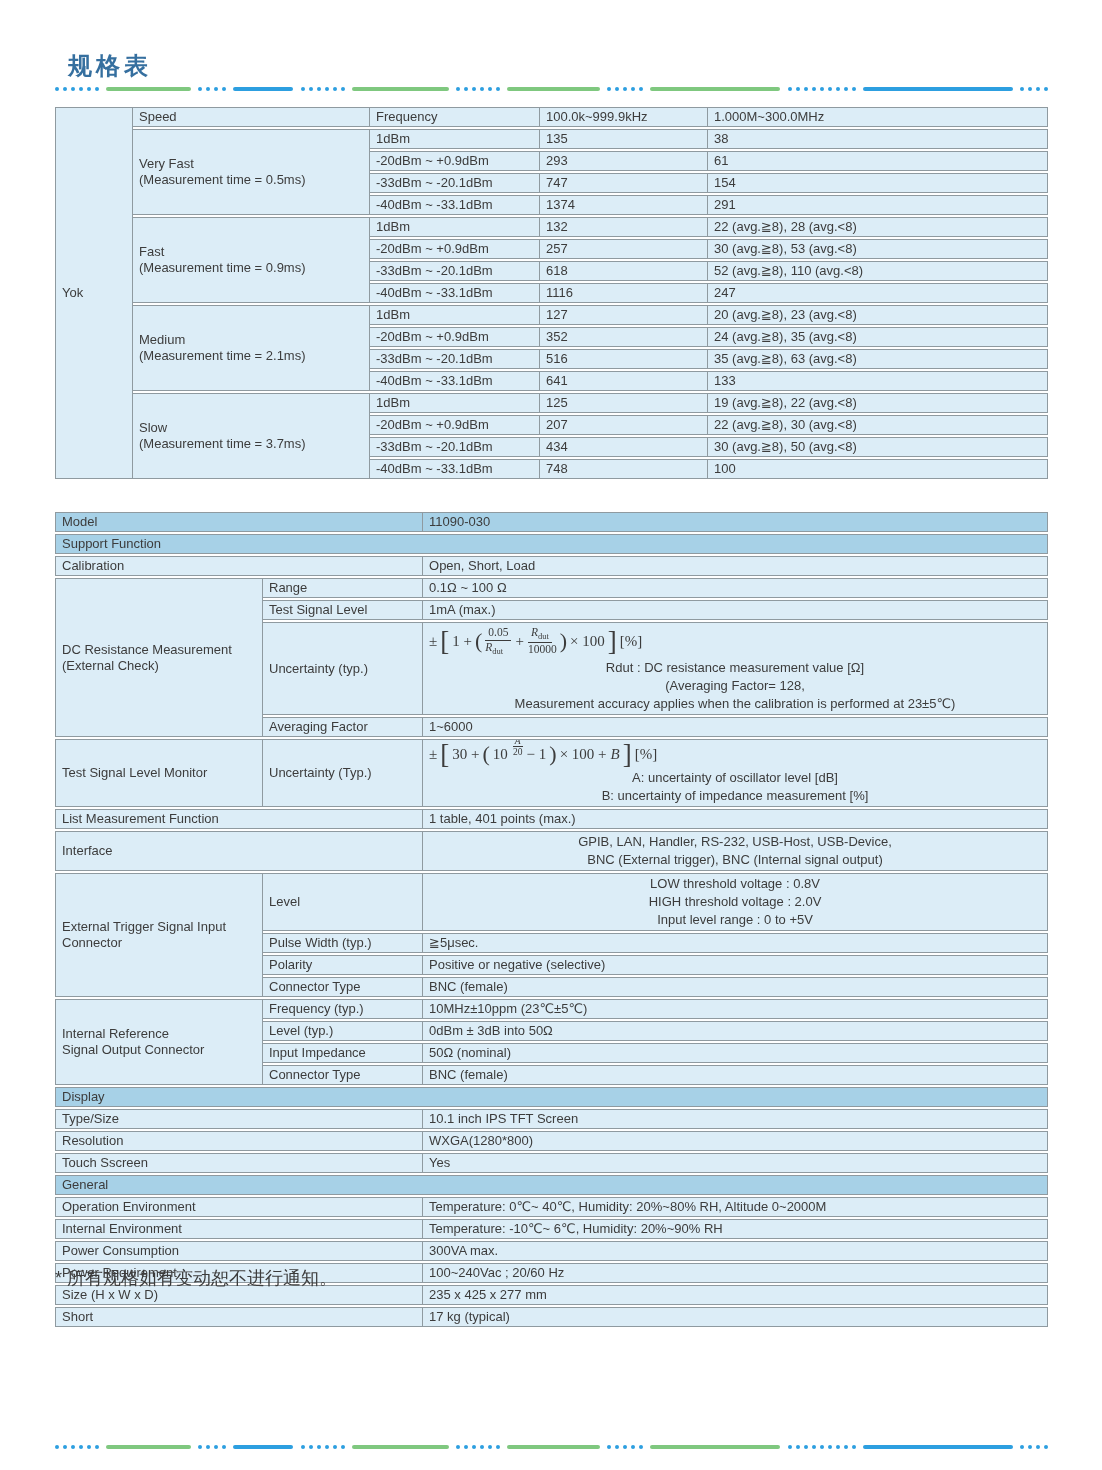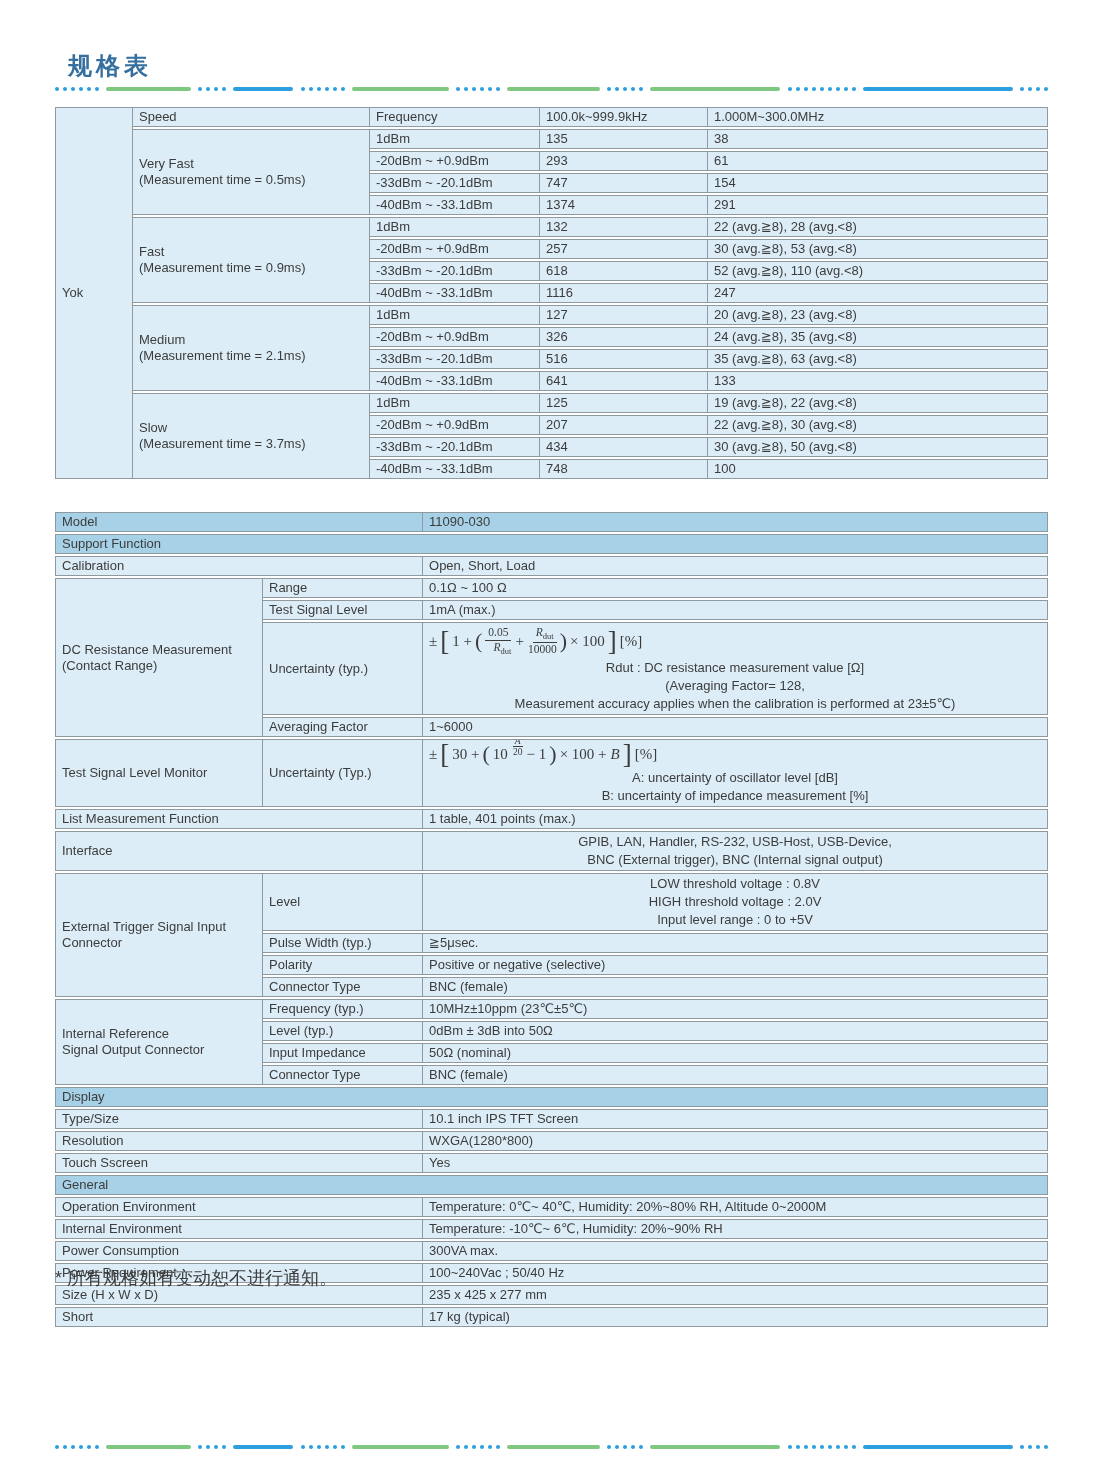--- a/index.html
+++ b/index.html
@@ -57,21 +57,21 @@
   #speed-table{position:absolute;left:55px;top:105px;}
   #spec-table{position:absolute;left:55px;top:485px;margin-top:25px;}
 
   .formula{
     display:flex;align-items:center;gap:4px;
     font-family:"Liberation Serif","DejaVu Serif",serif;
     font-size:15px;margin:2px 0 3px 0;
   }
   .brk{font-size:27px;font-weight:400;line-height:0.85;margin:0 -1px;}
   .brk.p{font-size:22px;}
-  .frac{display:inline-flex;flex-direction:column;align-items:flex-end;line-height:1.15;font-size:11.5px;}
+  .frac{display:inline-flex;flex-direction:column;align-items:flex-start;line-height:1.15;font-size:11.5px;}
   .frac > :first-child{border-bottom:1px solid var(--text);padding:0 3px 1px 3px;}
   .frac sub{font-size:8.5px;line-height:1;}
   .supfrac{display:inline-flex;flex-direction:column;align-items:center;font-size:9.5px;line-height:1.1;transform:translateY(-8px);margin-left:1px;}
   .supfrac > :first-child{border-bottom:1px solid var(--text);padding:0 2px;}
   .note{line-height:18px;font-size:13px;text-align:center;}
   .footnote{position:absolute;left:55px;top:1266px;font-size:18px;color:var(--text);}
   i{font-style:italic;}
 </style>
 </head>
 <body>
@@ -209,21 +209,21 @@
     <td rowspan="4" class="wrap">
       <div>Medium</div>
       <div>(Measurement time = 2.1ms)</div>
     </td>
     <td>1dBm</td>
     <td>127</td>
     <td>20 (avg.≧8), 23 (avg.&lt;8)</td>
   </tr>
   <tr>
     <td>-20dBm ~ +0.9dBm</td>
-    <td>326</td>
+    <td>352</td>
     <td>24 (avg.≧8), 35 (avg.&lt;8)</td>
   </tr>
   <tr>
     <td>-33dBm ~ -20.1dBm</td>
     <td>516</td>
     <td>35 (avg.≧8), 63 (avg.&lt;8)</td>
   </tr>
   <tr>
     <td>-40dBm ~ -33.1dBm</td>
     <td>641</td>
@@ -270,21 +270,21 @@
   <tr>
     <td class="bl section" colspan="3">Support Function</td>
   </tr>
   <tr>
     <td class="bl" colspan="2">Calibration</td>
     <td>Open, Short, Load</td>
   </tr>
   <tr>
     <td class="bl wrap" rowspan="4">
       <div>DC Resistance Measurement</div>
-      <div>(Contact Range)</div>
+      <div>(External Check)</div>
     </td>
     <td>Range</td>
     <td>0.1Ω ~ 100 Ω</td>
   </tr>
   <tr>
     <td>Test Signal Level</td>
     <td>1mA (max.)</td>
   </tr>
   <tr>
     <td>Uncertainty (typ.)</td>
@@ -422,21 +422,21 @@
   <tr>
     <td class="bl" colspan="2">Internal Environment</td>
     <td>Temperature: -10℃~ 6℃, Humidity: 20%~90% RH</td>
   </tr>
   <tr>
     <td class="bl" colspan="2">Power Consumption</td>
     <td>300VA max.</td>
   </tr>
   <tr>
     <td class="bl" colspan="2">Power Requirement</td>
-    <td>100~240Vac ; 50/40 Hz</td>
+    <td>100~240Vac ; 20/60 Hz</td>
   </tr>
   <tr>
     <td class="bl" colspan="2">Size (H x W x D)</td>
     <td>235 x 425 x 277 mm</td>
   </tr>
   <tr>
     <td class="bl" colspan="2">Short</td>
     <td>17 kg (typical)</td>
   </tr>
 </tbody>

